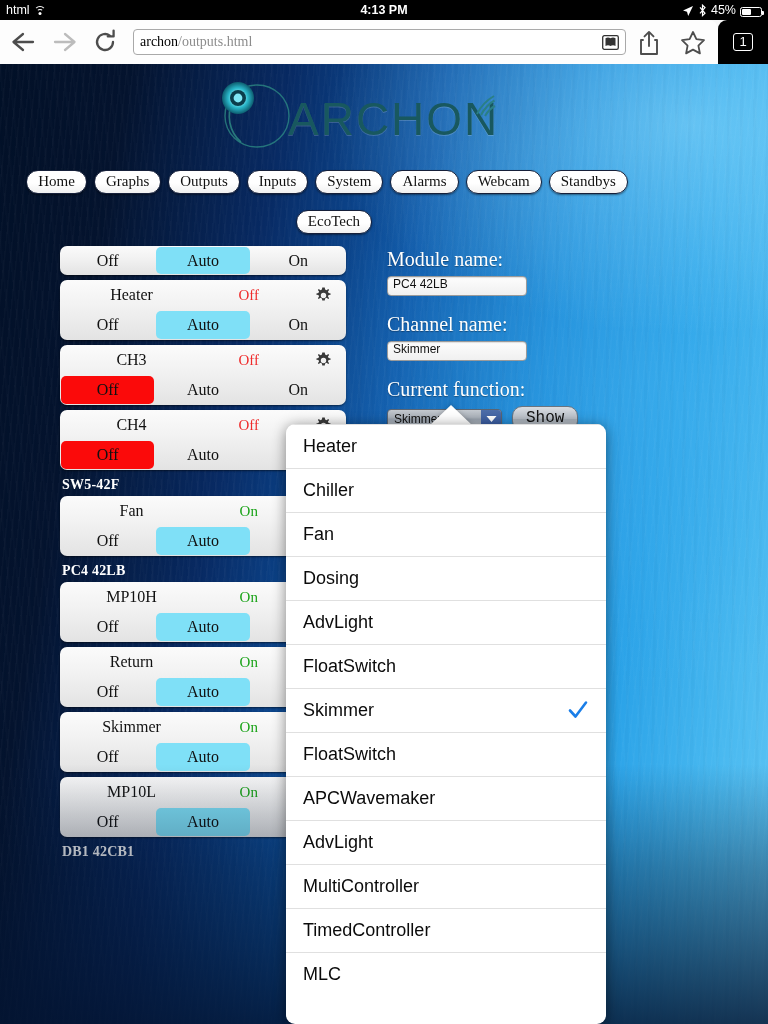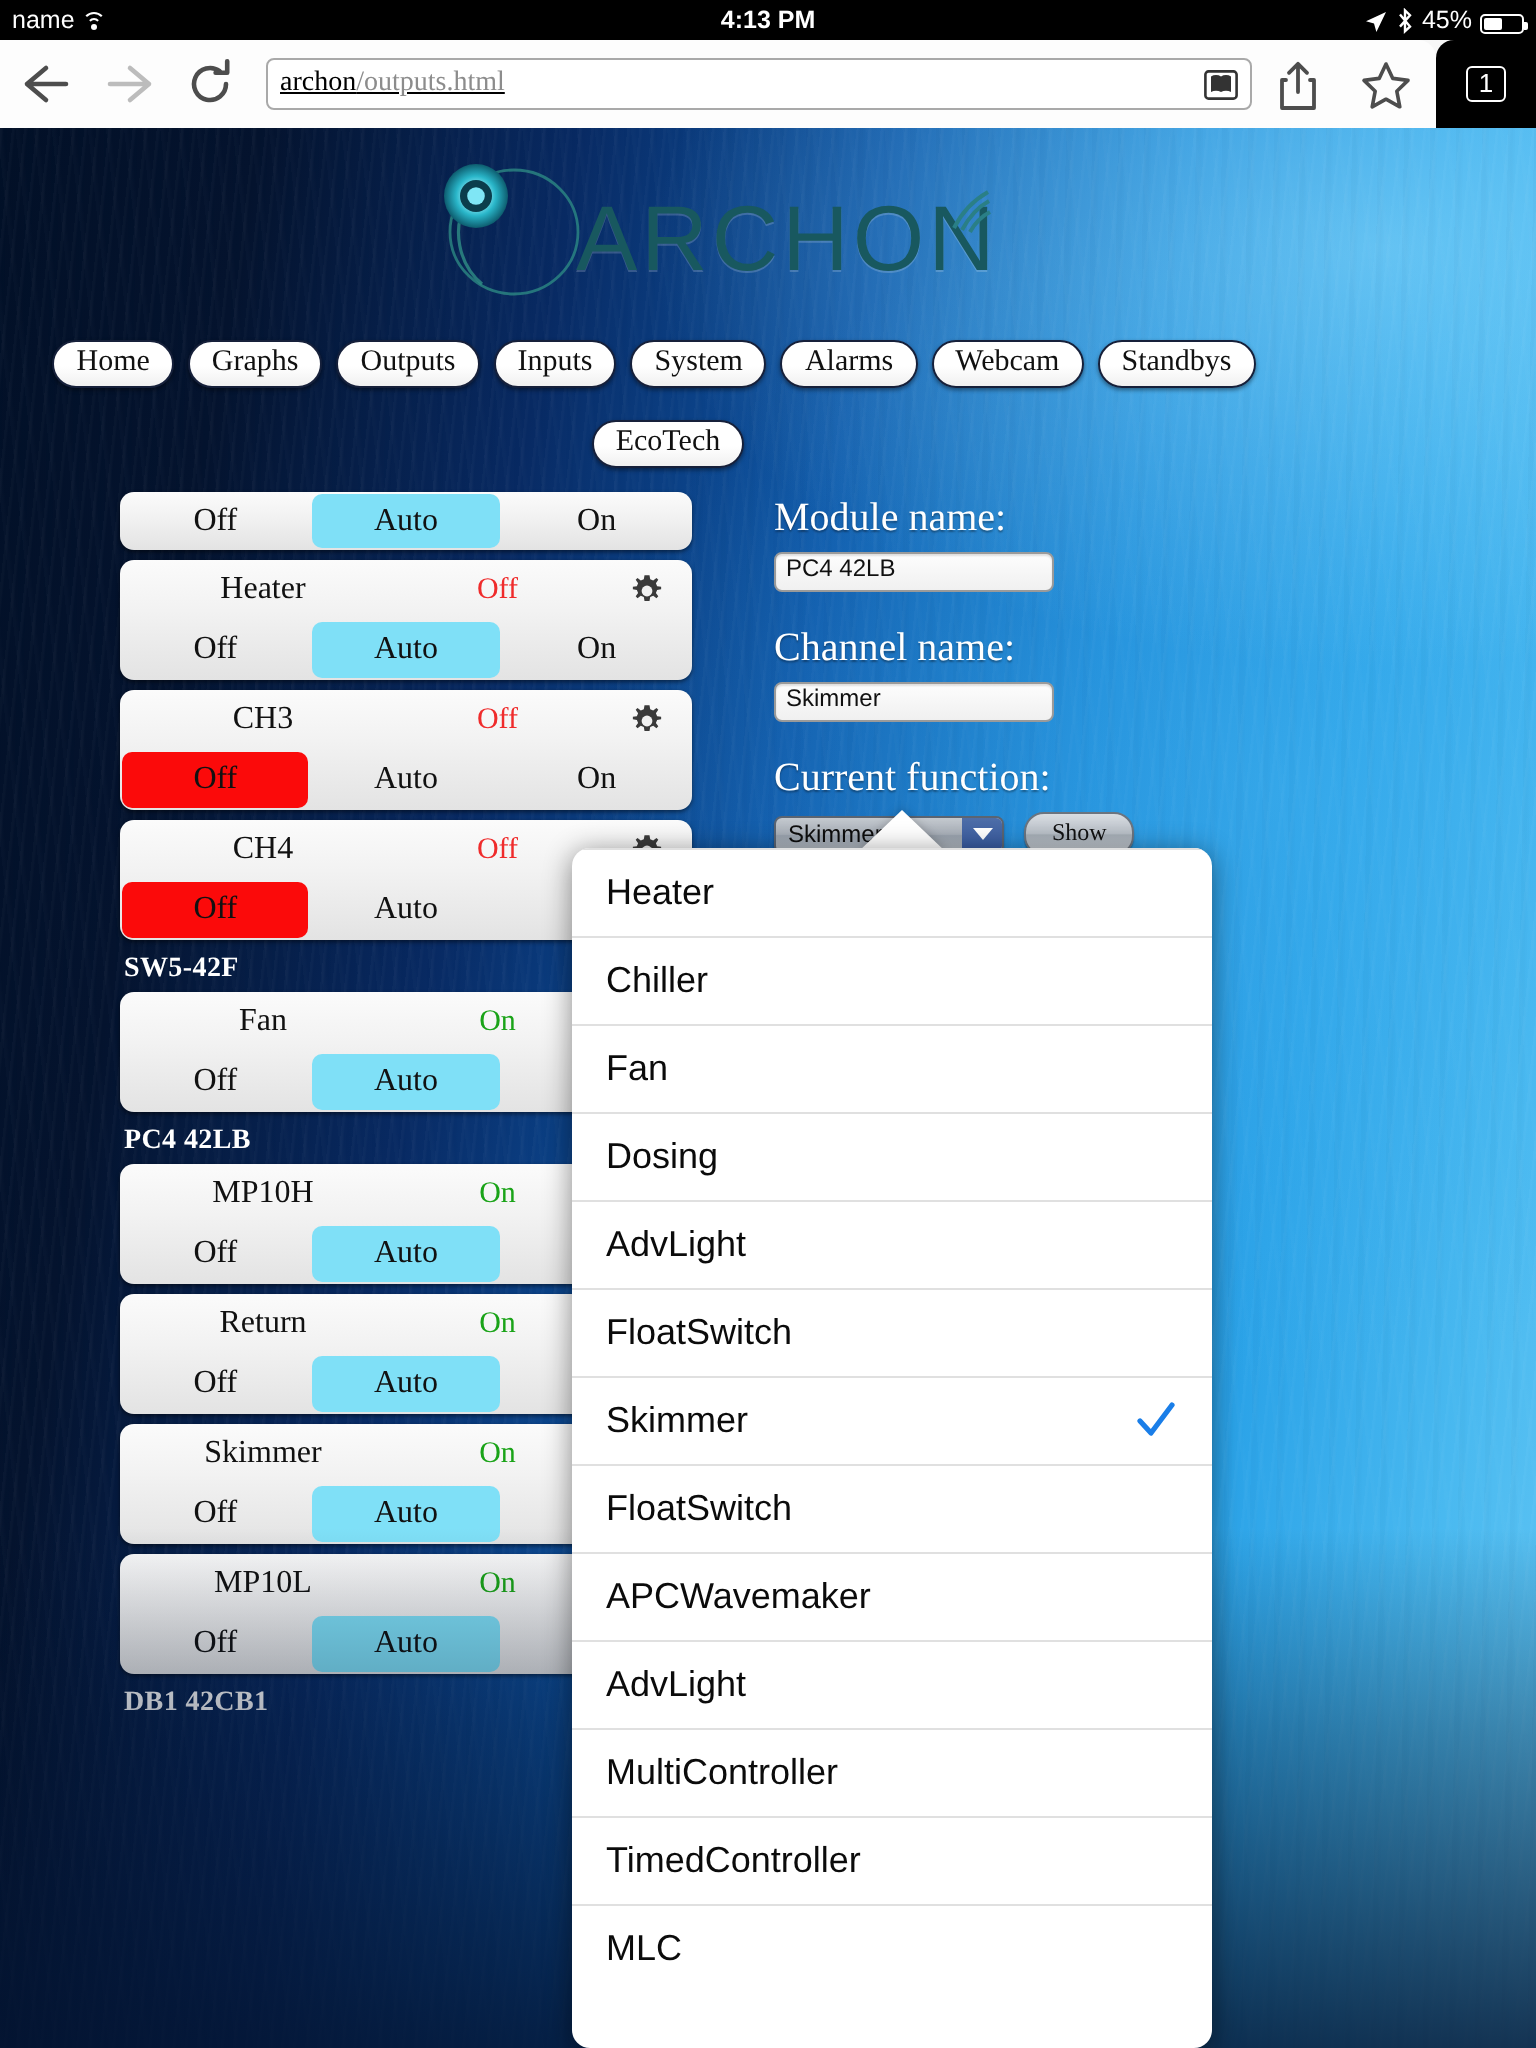--- a/index.html
+++ b/index.html
@@ -48,21 +48,21 @@
     position:absolute; top:10px; width:26px; height:24px; cursor:pointer;
   }
   #back-button{ left:10px; }
   #forward-button{ left:52px; }
   #reload-button{ left:92px; top:9px; width:26px; height:26px;}
   .arrow-svg{ width:100%; height:100%; }
   #url-bar{
     position:absolute; left:133px; top:9px; width:493px; height:26px;
     background:#fff; border:1px solid #a9a9a9; border-radius:4px;
     display:flex; align-items:center; padding:0 6px;
-    font-family:"Liberation Serif", serif; font-size:14px;text-decoration:underline;
+    font-family:"Liberation Serif", serif; font-size:14px;
   }
   #url-text{ color:#000; white-space:nowrap; }
   #url-text .dim{ color:#8c8c8c; }
   #reader-icon{ position:absolute; right:6px; top:5px; width:17px; height:15px; }
   #share-button{ position:absolute; left:637px; top:10px; width:24px; height:26px;}
   #bookmark-button{ position:absolute; left:680px; top:10px; width:26px; height:26px;}
   #tabs-button{
     position:absolute; right:0; top:20px; width:50px; height:44px;
     background:#000; border-radius:9px 0 0 0;
     display:flex; align-items:center; justify-content:center;
@@ -194,21 +194,21 @@
   #function-select-arrow{
     position:absolute; right:0; top:0; width:20px; height:100%;
     background:linear-gradient(180deg,#4e6ea8 0%,#3558a0 100%);
     border-radius:0 3px 3px 0;
     display:flex; align-items:center; justify-content:center;
   }
   #show-button{
     padding:2px 13px 3px;
     background:linear-gradient(180deg,#d9dde2 0%,#b7bec6 50%,#a5adb6 52%,#ccd2d8 100%);
     border:1px solid #6b747f; border-radius:10px;
-    font-family:Liberation Serif, serif; font-size:12px; color:#111;
+    font-family:Liberation Mono, monospace; font-size:16px; color:#111;
     cursor:pointer; box-shadow:0 1px 1px rgba(0,0,0,.35);
   }
 
   
   #fn-popover{
     position:absolute; left:286px; top:360px; width:320px; height:600px;
     background:#fff; border-radius:9px;
     box-shadow:0 2px 14px rgba(0,0,0,.45);
     overflow:hidden;
   }
@@ -229,21 +229,21 @@
   .fn-item:first-child{ border-top:1px solid #e0e0e0; }
   .fn-check{
     position:absolute; right:18px; top:10px; width:20px; height:22px;
   }
 </style>
 </head>
 <body>
 
 <div id="status-bar">
   <div id="status-left">
-    <span>name</span>
+    <span>html</span>
     <span class="wifi-glyph">
         <i></i>
         <i></i>
         <i></i>
       </span>
   </div>
   <div id="status-center">4:13 PM</div>
   <div id="status-right">
     <svg width="12" height="12" viewBox="0 0 12 12">
       <path d="M11 1 L1 5.6 L5 6.8 L6.2 11 Z" fill="#fff"></path>

